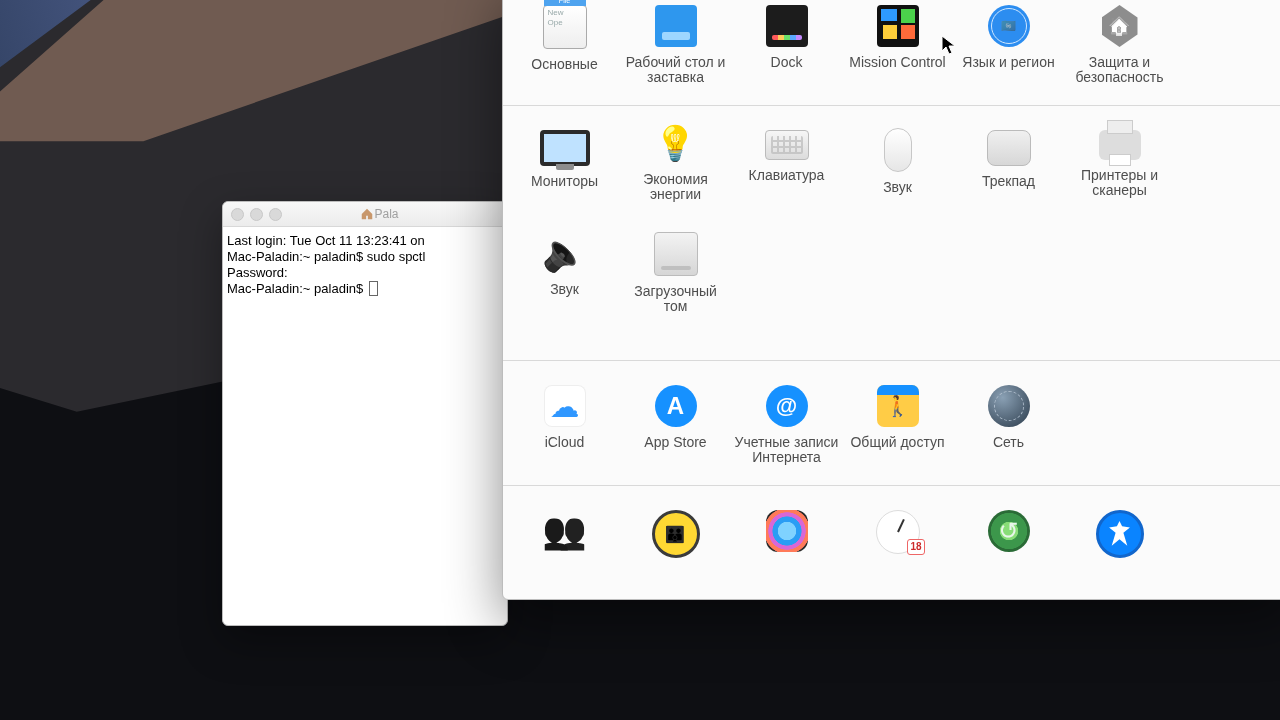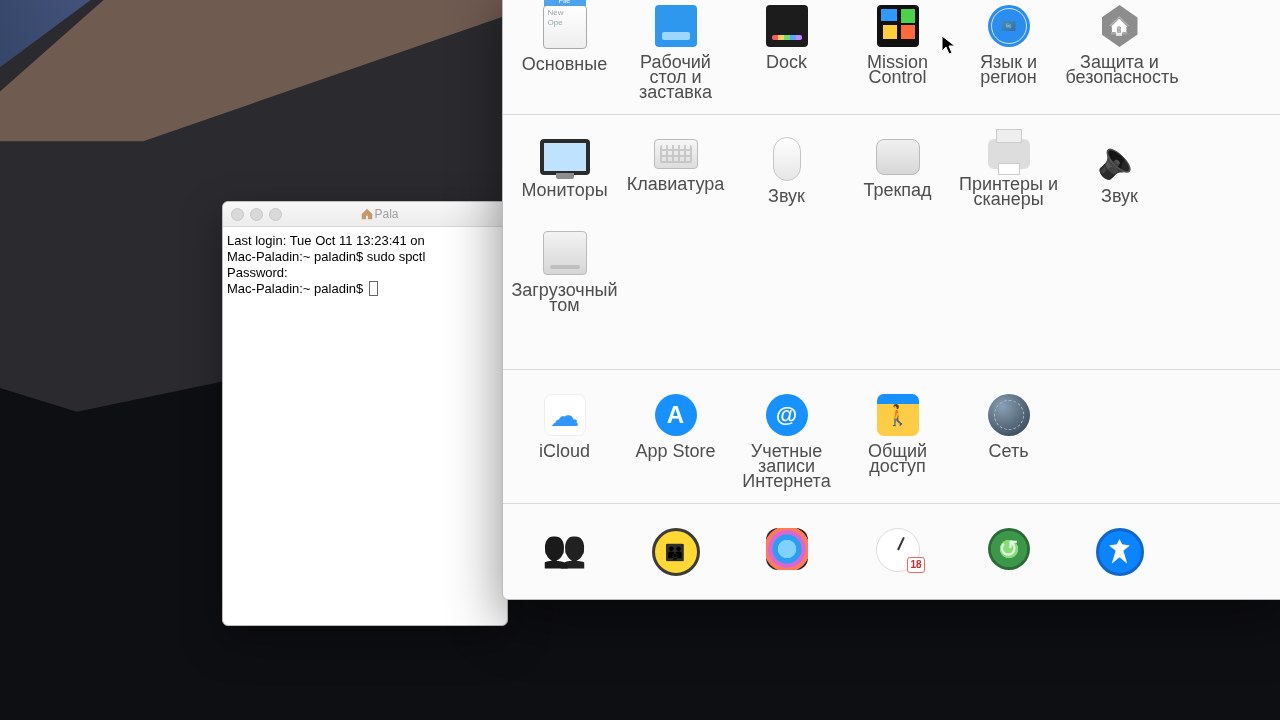--- a/index.html
+++ b/index.html
@@ -19,21 +19,21 @@
 .t-title svg{width:14px;height:14px}
 .t-body{padding:6px 4px 4px 4px;font-family:Liberation Sans, sans-serif;font-size:13px;line-height:16px;color:#000;white-space:pre;overflow:hidden}
 .cursor{display:inline-block;width:7px;height:13px;border:1px solid #666;vertical-align:text-bottom;margin-left:2px}
 
 .prefs{position:absolute;right:-12px;top:-20px;width:788px;height:618px;background:#fbfbfb;border:1px solid #bcbcbc;border-radius:6px;box-shadow:0 22px 55px rgba(0,0,0,.45);overflow:hidden}
 .section{border-bottom:1px solid #d9d9d9;padding:0 6px 14px 6px;display:flex;flex-wrap:wrap;align-content:flex-start}
 .section:last-child{border-bottom:none}
 .row2{min-height:240px}
 .item{width:111px;text-align:center;cursor:default;user-select:none;margin-top:0px}
 .icon{width:42px;height:42px;margin:24px auto 8px auto;position:relative}
-.label{font-size:18px;color:#4e4e4e;line-height:15px;max-width:108px;margin:0 auto}
+.label{font-size:14px;color:#4e4e4e;line-height:15px;max-width:108px;margin:6px auto}
 
 .pointer{position:absolute;left:941px;top:35px;width:16px;height:22px;pointer-events:none}
 
 .ico-general{background:linear-gradient(#fff,#eee);border:1px solid #aaa;border-radius:4px}
 .ico-general:before{content:"File";position:absolute;left:0;right:0;top:-10px;height:10px;background:#4ea3ef;color:#fff;font-size:7px;text-align:center;line-height:10px;border-radius:2px 2px 0 0}
 .ico-general:after{content:"New\A Ope";white-space:pre;position:absolute;left:4px;top:2px;color:#9aa;font-size:8px;line-height:10px;text-align:left}
 .ico-desktop{background:#2e97ee;border-radius:4px}
 .ico-desktop:before{content:"";position:absolute;inset:auto 7px 7px 7px;height:8px;background:#9dd6ff;border-radius:2px}
 .ico-dock{background:#1c1c1c;border-radius:4px}
 .ico-dock:after{content:"";position:absolute;left:6px;right:6px;bottom:7px;height:5px;background:linear-gradient(90deg,#ff5a5a 0 20%,#ffc95a 20% 40%,#6be06b 40% 60%,#5aa8ff 60% 80%,#c48aff 80% 100%);border-radius:2px}
@@ -146,20 +146,24 @@
           <div class="label">Защита и безопасность</div>
         </div>
     </div>
 
     <div class="section row2">
       <div class="item">
           <div class="icon ico-displays"></div>
           <div class="label">Мониторы</div>
         </div>
       <div class="item">
+          <div class="icon ico-energy"></div>
+          <div class="label">Экономия энергии</div>
+        </div>
+      <div class="item">
           <div class="icon ico-keyboard"></div>
           <div class="label">Клавиатура</div>
         </div>
       <div class="item">
           <div class="icon ico-mouse"></div>
           <div class="label">Звук</div>
         </div>
       <div class="item">
           <div class="icon ico-trackpad"></div>
           <div class="label">Трекпад</div>

